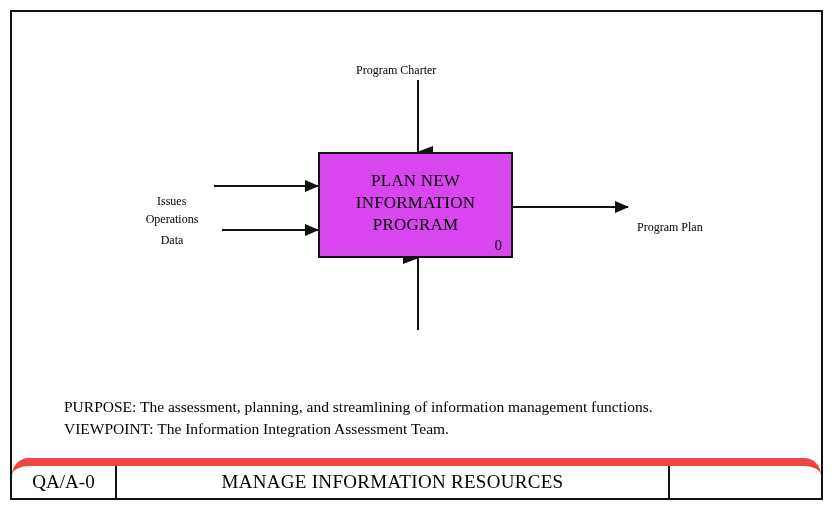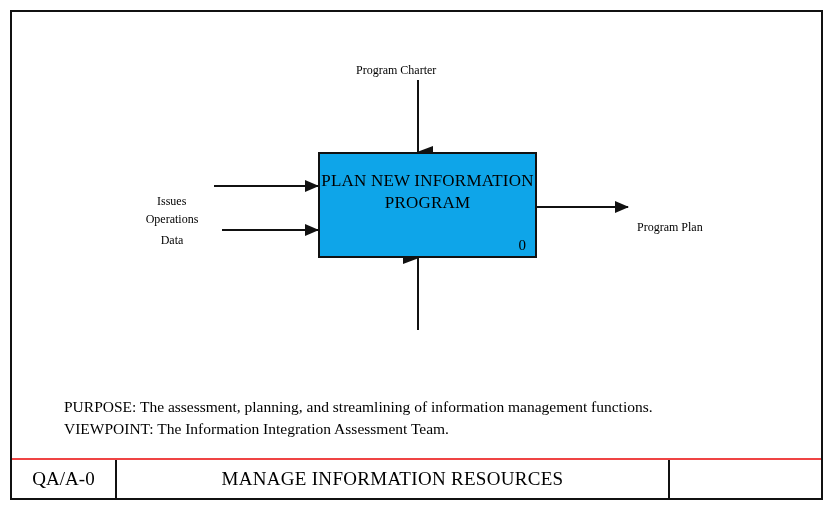--- a/index.html
+++ b/index.html
@@ -43,25 +43,25 @@
     top: 0;
     width: 835px;
     height: 512px;
     pointer-events: none;
   }
   
   #activity-box {
     position: absolute;
     left: 318px;
     top: 152px;
-    width: 219px;
+    width: 195px;
     height: 106px;
     border: 2px solid #111111;
     box-sizing: border-box;
-    background: #0ea5e9;
+    background: #d946ef;
   }
   #activity-title {
     position: absolute;
     left: 0;
     top: 16px;
     width: 100%;
     text-align: center;
     font-size: 17px;
     line-height: 22px;
     letter-spacing: 0.2px;
@@ -96,24 +96,25 @@
   }
   #notes div { white-space: pre; }
 
   
   #footer {
     position: absolute;
     left: 12px;
     top: 458px;
     width: 809px;
     height: 40px;
-    border-top: 2px solid #ef4444;
+    border-top: 8px solid #ef4444;
     box-sizing: border-box;
     display: flex;
     align-items: center;
+    border-radius: 17px;
   }
   .footer-cell {
     height: 100%;
     display: flex;
     align-items: center;
     justify-content: center;
     box-sizing: border-box;
     font-size: 19px;
   }
   #footer-node  { width: 105px; border-right: 2px solid #111111; }

